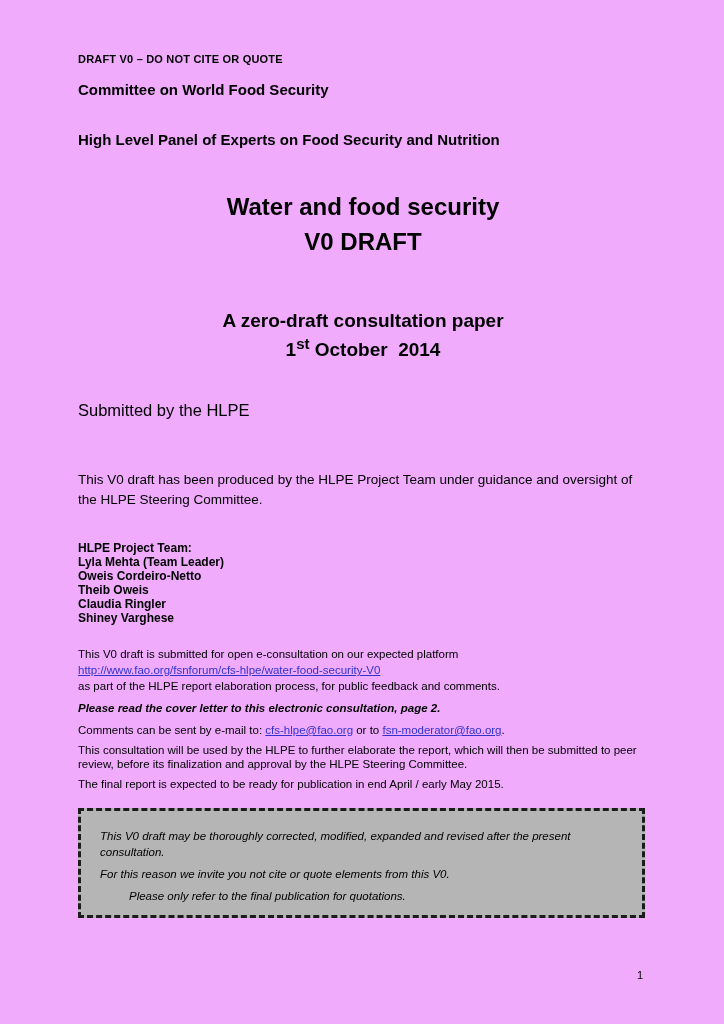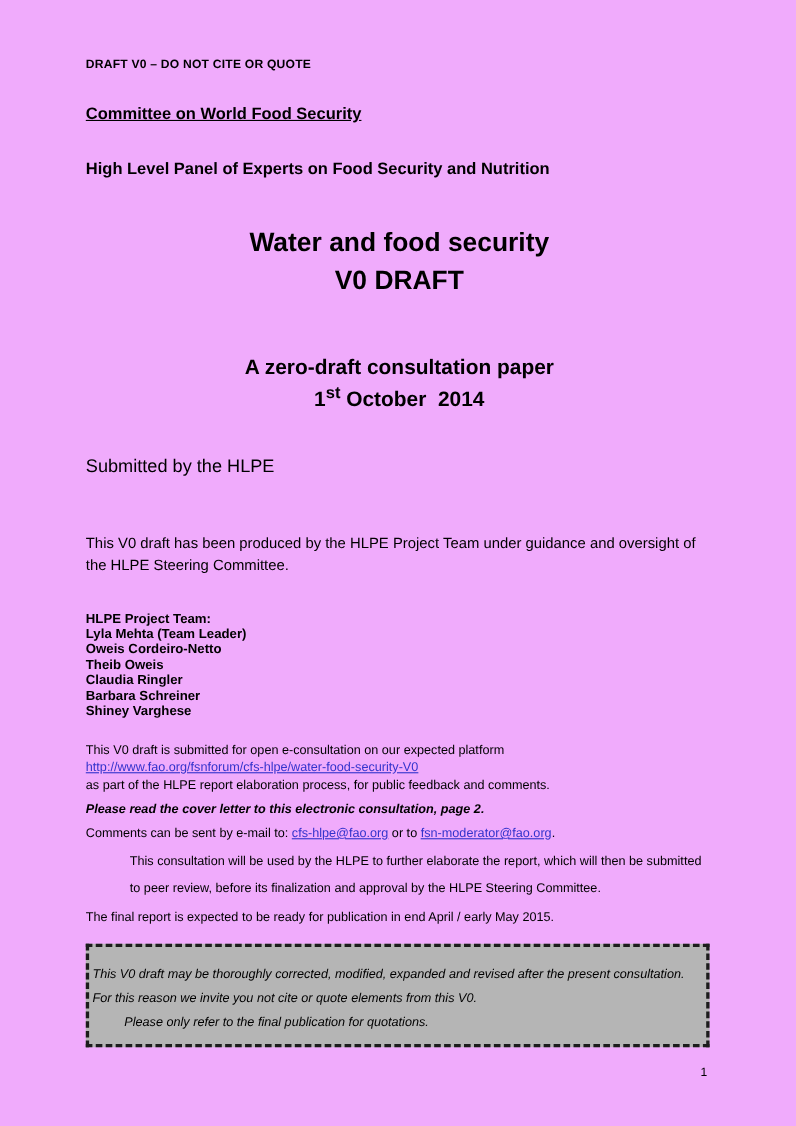--- a/index.html
+++ b/index.html
@@ -7,21 +7,21 @@
   .page {
     position:relative;
     width:724px; height:1024px;
     background:#f0abfc;
     font-family:"Liberation Sans", sans-serif;
     color:#000000;
     padding:53px 76px 0 78px;
     overflow:hidden;
   }
   .draft-notice { font-size:11px; font-weight:700; letter-spacing:.2px; }
-  .committee    { margin-top:30px; font-size:15px; font-weight:700;text-decoration:underline; }
+  .committee    { margin-top:16px; font-size:15px; font-weight:700; }
   .panel        { margin-top:33px; font-size:15px; font-weight:700; }
 
   .title-block    { margin-top:41px; text-align:center; }
   .title-line     { font-size:24px; font-weight:700; line-height:35px; }
 
   .subtitle-block { margin-top:47px; text-align:center; }
   .subtitle-line  { font-size:19px; font-weight:700; line-height:29px; }
   .ordinal        { font-size:15px; font-weight:700; position:relative; top:-7px; }
   .pre-space      { white-space:pre; }
 
@@ -30,30 +30,30 @@
 
   .intro { margin-top:44px; font-size:13.5px; line-height:20px; max-width:570px; }
 
   .team { margin-top:31px; }
   .team-line { font-size:12px; font-weight:700; line-height:14px; }
 
   .body-text { font-size:11.5px; line-height:16px; max-width:570px; }
   .p-econsult { margin-top:21px; }
   .cover-note { margin-top:6px; font-weight:700; font-style:italic; }
   .p-comments { margin-top:6px; }
-  .p-process  { margin-top:5px; line-height:25px;margin-left:40px; }
+  .p-process  { margin-top:5px; line-height:14px; }
   .p-final    { margin-top:5px; }
 
   .link { color:#3333cc; text-decoration:underline; cursor:pointer; }
 
   .notice-box {
     margin-top:16px;
     background:#b5b5b5;
     border:3px dashed #1c1c1c;
-    padding:17px 14px 11px 3px;
+    padding:17px 14px 11px 19px;
     max-width:567px;
   }
   .notice-box .box-p { font-size:11.5px; font-style:italic; line-height:16px; margin-bottom:6px; color:#000; }
   .notice-box .box-p.bold { font-weight:400; margin-bottom:0;margin-left:29px; }
 
   .page-number { position:absolute; top:969px; right:81px; font-size:11px; }
 </style>
 </head>
 <body>
 
@@ -80,21 +80,20 @@
   </div>
 
   <p class="intro">This V0 draft has been produced by the HLPE Project Team under guidance and oversight of the HLPE Steering Committee.</p>
 
   <div class="team">
     <div class="team-line">HLPE Project Team:</div>
     <div class="team-line">Lyla Mehta (Team Leader)</div>
     <div class="team-line">Oweis Cordeiro-Netto</div>
     <div class="team-line">Theib Oweis</div>
     <div class="team-line">Claudia Ringler</div>
-    <div class="team-line">Barbara Schreiner</div>
     <div class="team-line">Shiney Varghese</div>
   </div>
 
   <p class="body-text p-econsult">
     <span>This V0 draft is submitted for open e-consultation on our expected platform</span><br>
     <a class="link">http://www.fao.org/fsnforum/cfs-hlpe/water-food-security-V0</a><br>
     <span>as part of the HLPE report elaboration process, for public feedback and comments.</span>
   </p>
 
   <p class="body-text cover-note">Please read the cover letter to this electronic consultation, page 2.</p>

